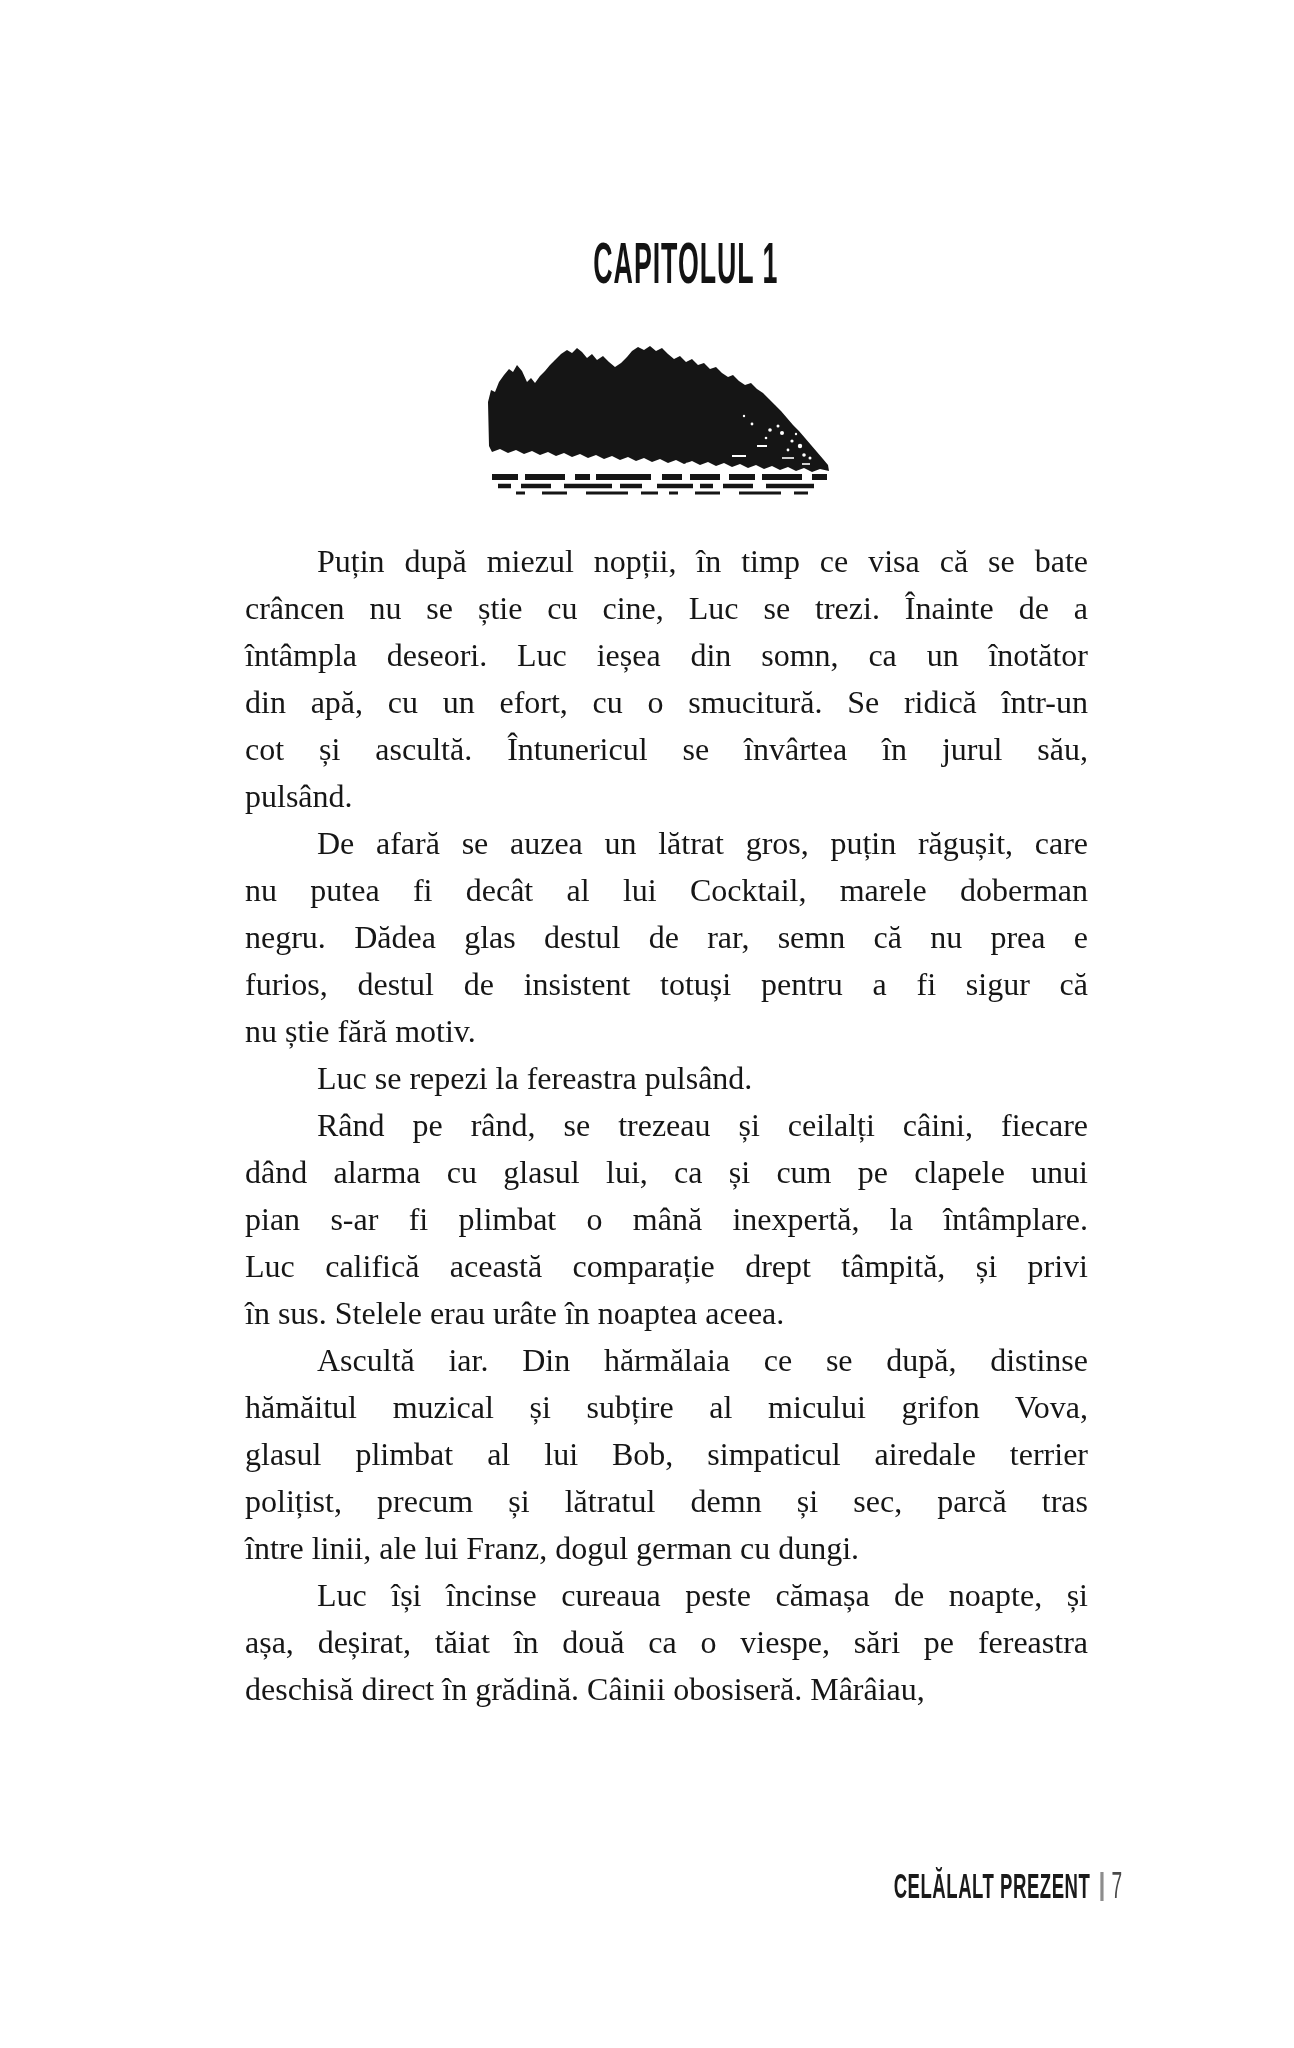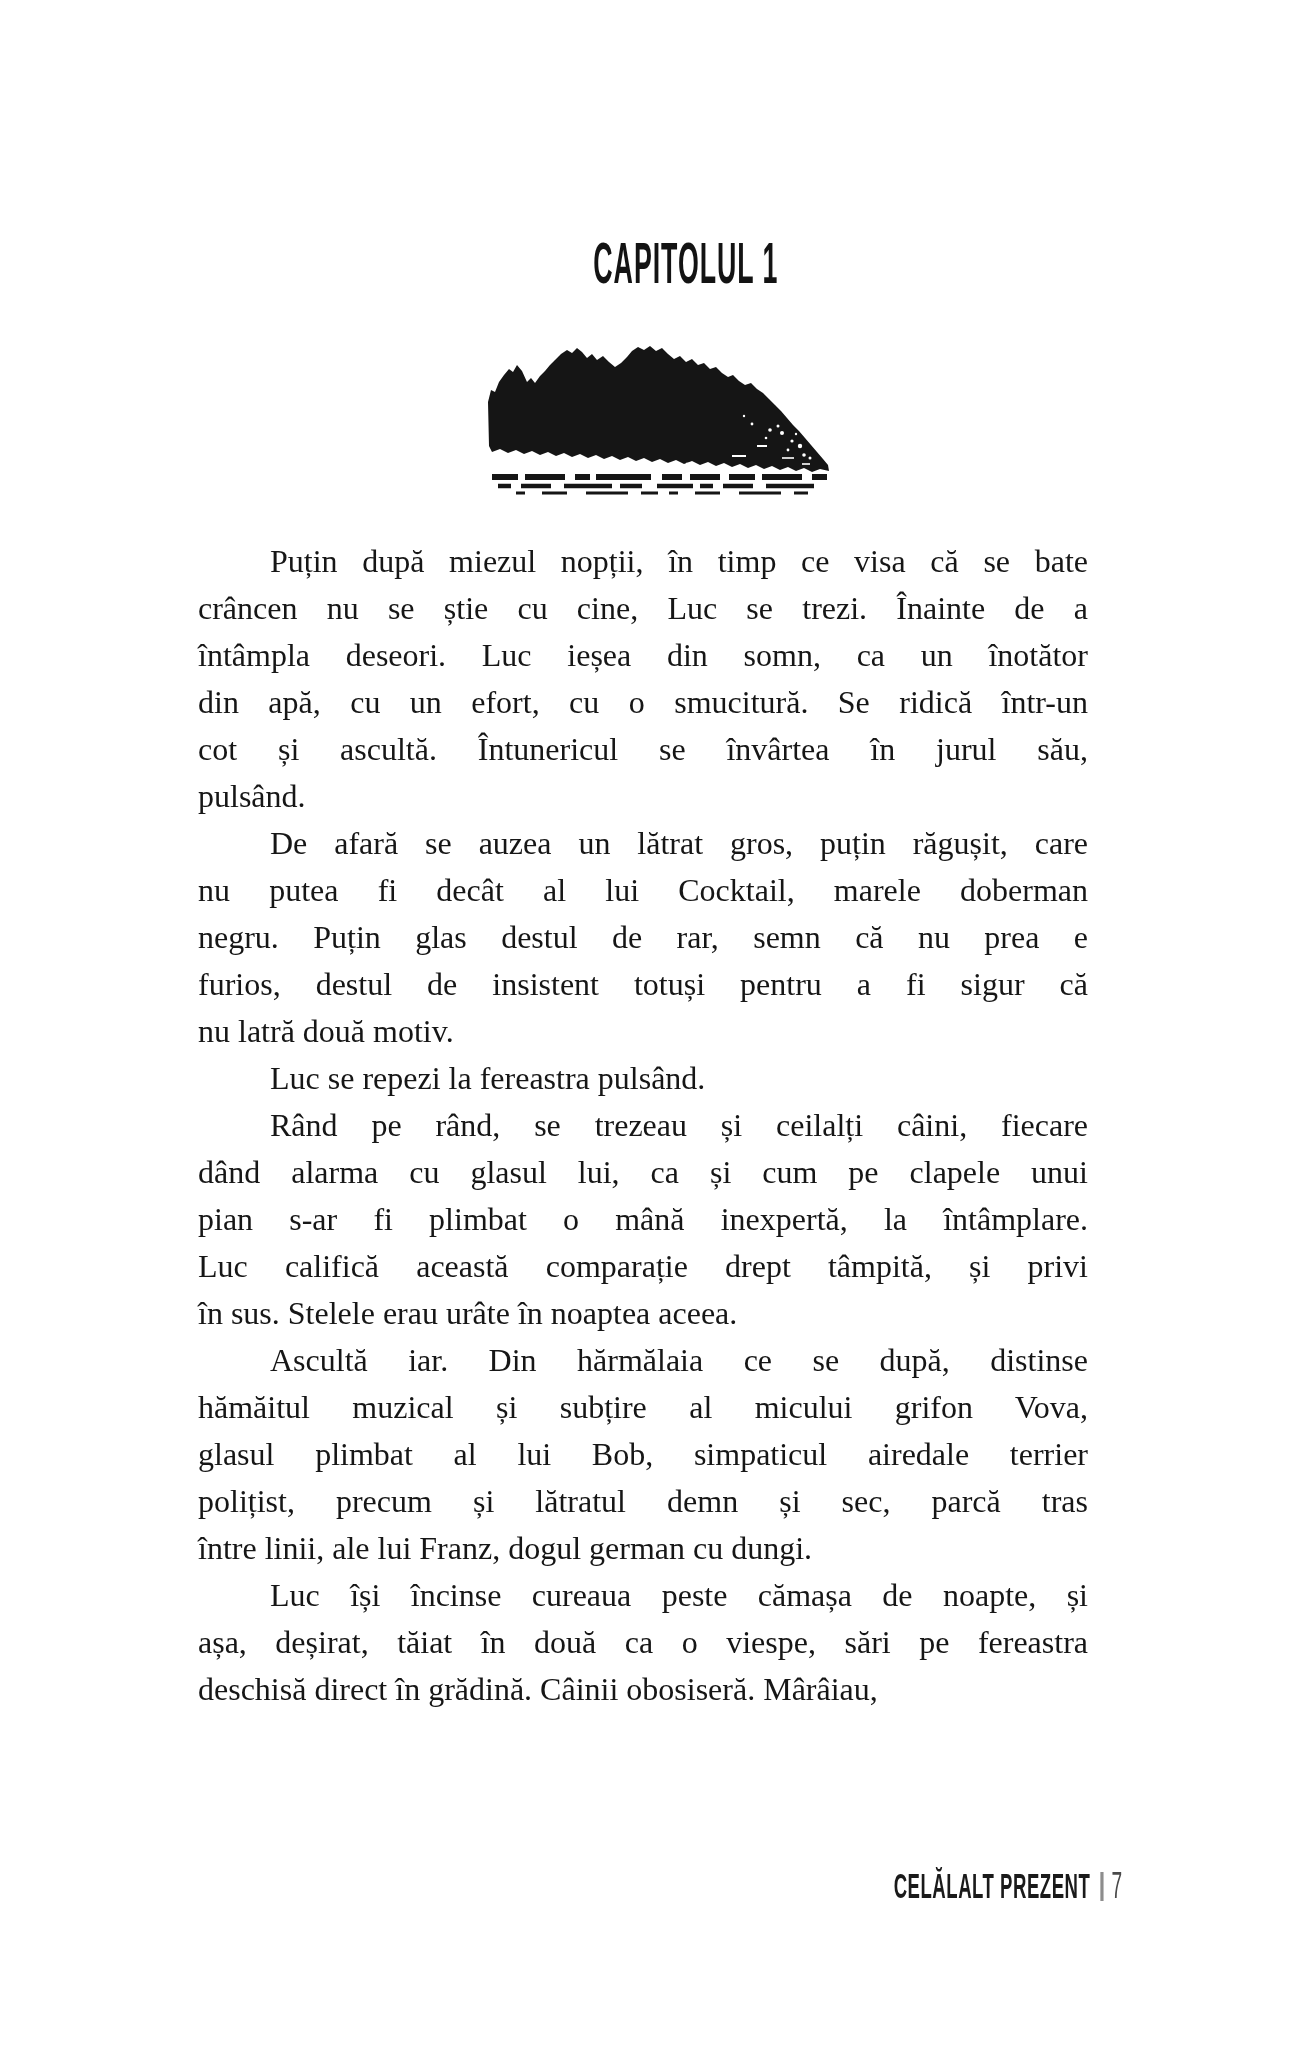--- a/index.html
+++ b/index.html
@@ -54,20 +54,21 @@
     font-size: 32px;
     line-height: 47px;
     color: #161616;
   }
   .body-text .line {
     text-align: justify;
     text-align-last: justify;
     height: 47px;
     overflow: visible;
     white-space: normal;
+    margin-left: 47px;
   }
   .body-text .line.first { text-indent: 72px; }
   .body-text .line.last  { text-align-last: left; }
 
   
   .running-footer {
     position: absolute;
     top: 1866px;
     right: 172px;
     display: flex;
@@ -154,23 +155,23 @@
 
 <div class="body-text">
     <div class="line first">Puțin după miezul nopții, în timp ce visa că se bate</div>
     <div class="line">crâncen nu se știe cu cine, Luc se trezi. Înainte de a</div>
     <div class="line">întâmpla deseori. Luc ieșea din somn, ca un înotător</div>
     <div class="line">din apă, cu un efort, cu o smucitură. Se ridică într-un</div>
     <div class="line">cot și ascultă. Întunericul se învârtea în jurul său,</div>
     <div class="line last">pulsând.</div>
     <div class="line first">De afară se auzea un lătrat gros, puțin răgușit, care</div>
     <div class="line">nu putea fi decât al lui Cocktail, marele doberman</div>
-    <div class="line">negru. Puțin glas destul de rar, semn că nu prea e</div>
+    <div class="line">negru. Dădea glas destul de rar, semn că nu prea e</div>
     <div class="line">furios, destul de insistent totuși pentru a fi sigur că</div>
-    <div class="line last">nu latră două motiv.</div>
+    <div class="line last">nu știe fără motiv.</div>
     <div class="line first last">Luc se repezi la fereastra pulsând.</div>
     <div class="line first">Rând pe rând, se trezeau și ceilalți câini, fiecare</div>
     <div class="line">dând alarma cu glasul lui, ca și cum pe clapele unui</div>
     <div class="line">pian s-ar fi plimbat o mână inexpertă, la întâmplare.</div>
     <div class="line">Luc califică această comparație drept tâmpită, și privi</div>
     <div class="line last">în sus. Stelele erau urâte în noaptea aceea.</div>
     <div class="line first">Ascultă iar. Din hărmălaia ce se după, distinse</div>
     <div class="line">hămăitul muzical și subțire al micului grifon Vova,</div>
     <div class="line">glasul plimbat al lui Bob, simpaticul airedale terrier</div>
     <div class="line">polițist, precum și lătratul demn și sec, parcă tras</div>

